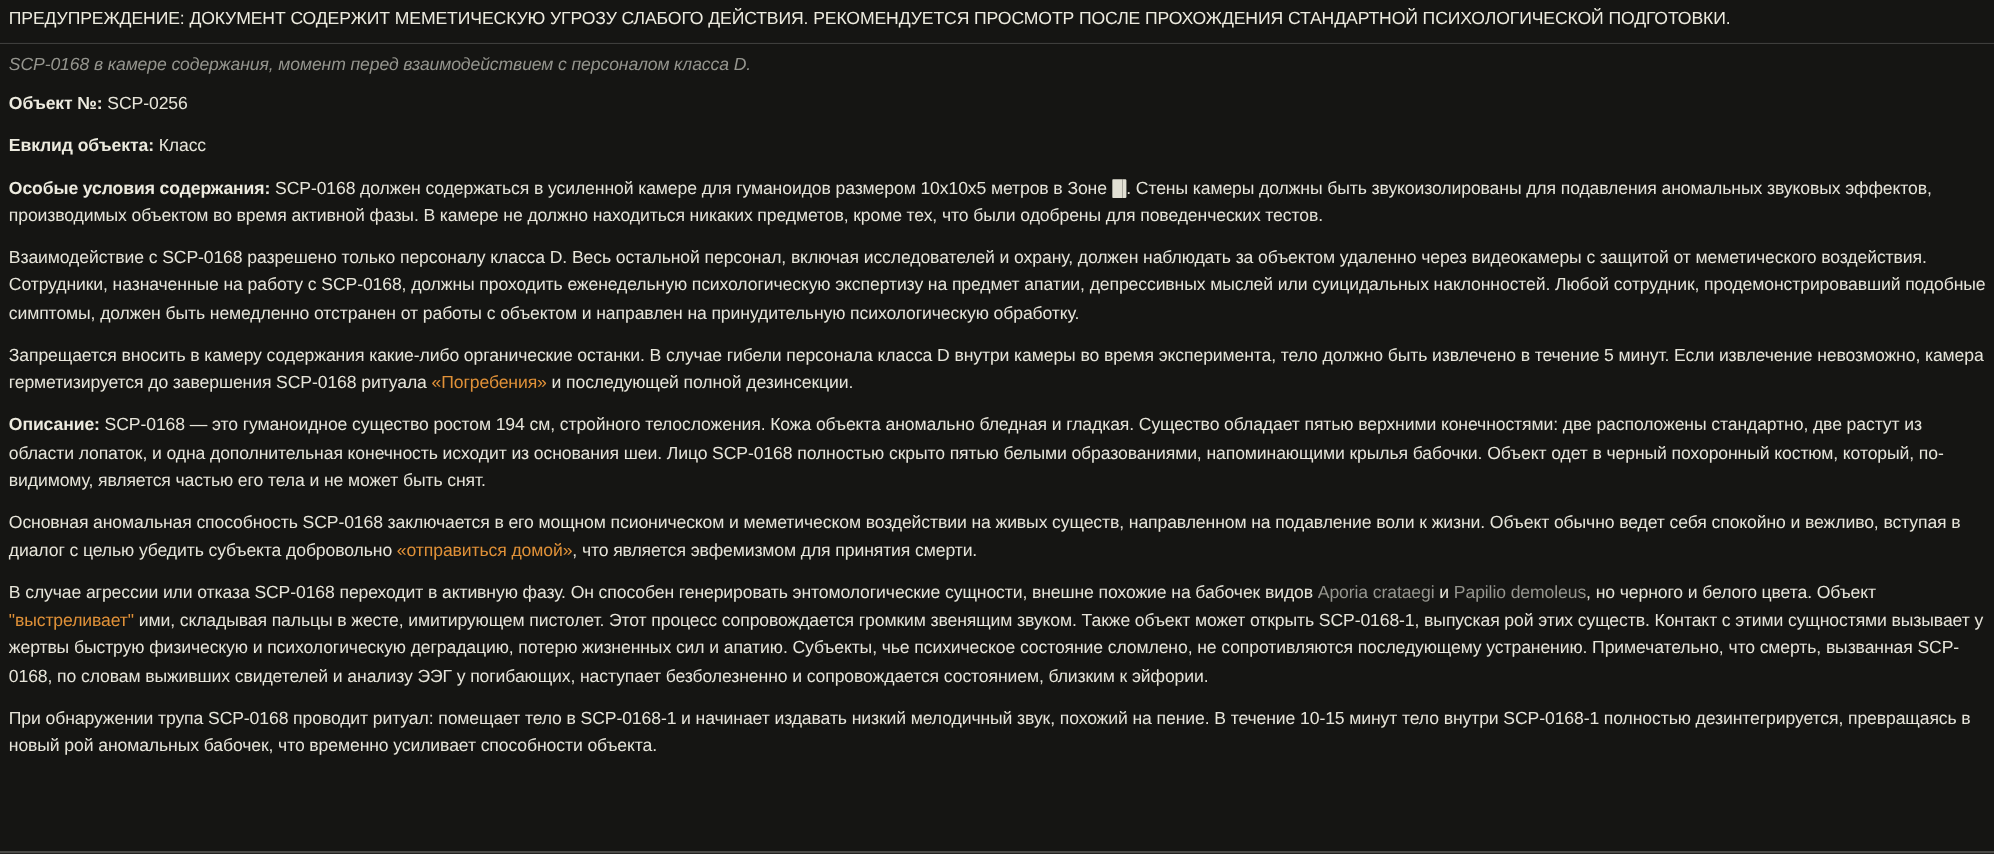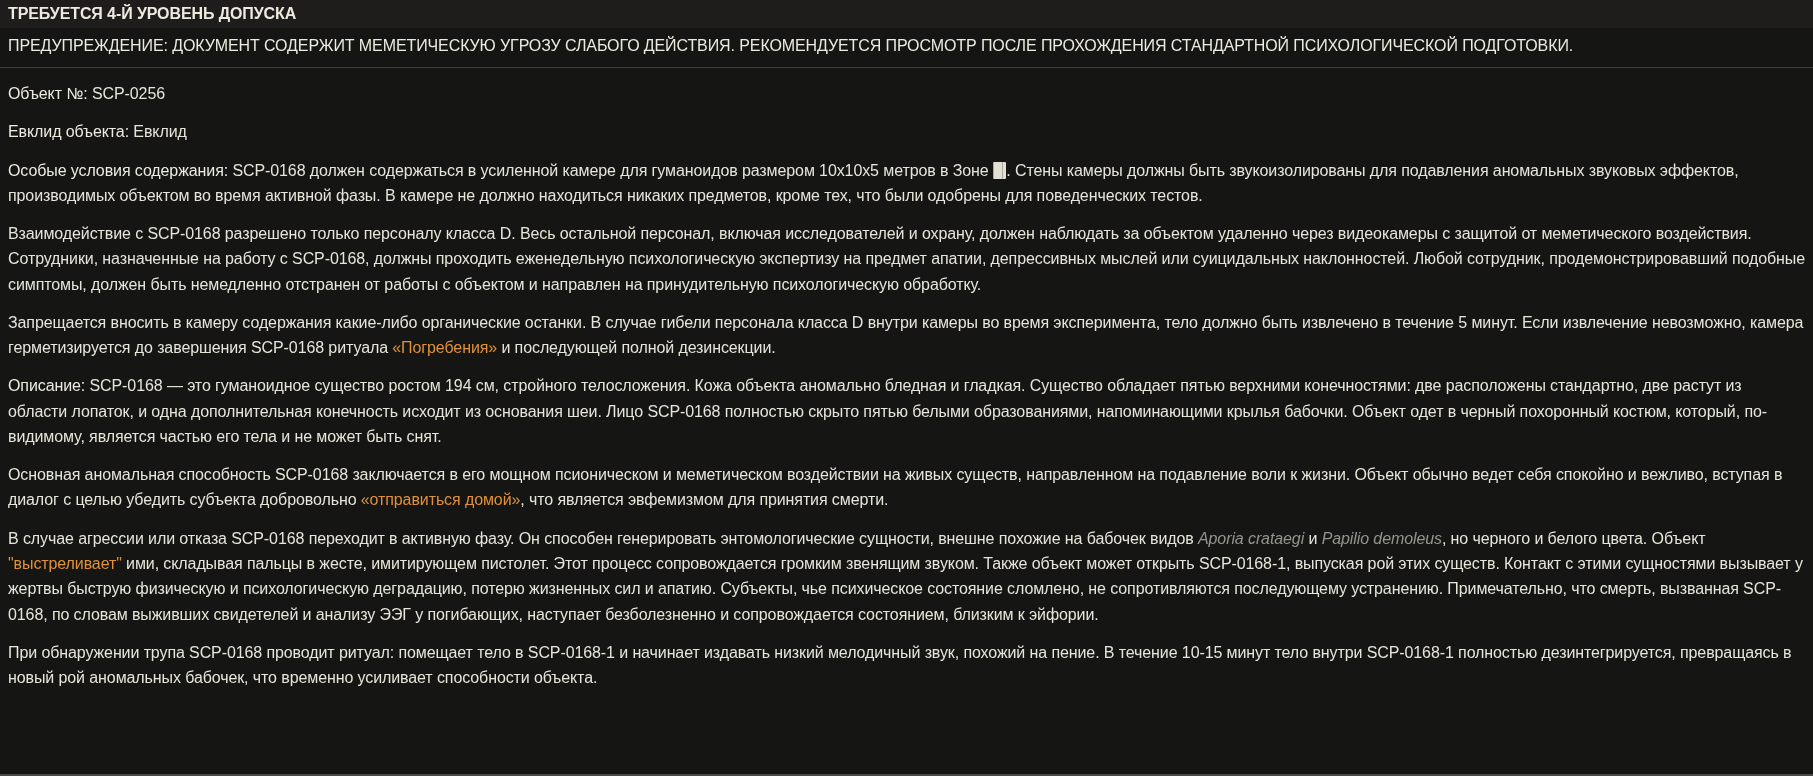--- a/index.html
+++ b/index.html
@@ -40,47 +40,45 @@
   .caption{
     font-style:italic;
     color:var(--muted-italic);
     padding:11px 8px 0;
   }
   .doc-body{padding:0 8px;}
   .para{
     margin:13px 0 0;
     line-height:1.58;
   }
-  .seg-bold{font-weight:400;color:var(--bold-text);}
-  .seg-italic{font-style:italic;color:var(--muted-italic);}
+  .seg-bold{font-weight:700;color:var(--bold-text);}
+  .seg-italic{color:var(--muted-italic);}
   .seg-link{color:var(--link);text-decoration:none;cursor:pointer;text-align:center;}
   .seg-redact{
     color:transparent;
     background-color:var(--redaction);
     background-image:repeating-linear-gradient(90deg, rgba(21,21,19,0.28) 0 1px, transparent 1px 9px);
     border-radius:1px;
     padding:0 1px;
   }
   .bottom-cut{
     position:absolute;left:0;bottom:0;width:100%;height:3px;
     background:linear-gradient(to bottom, var(--page-bg) 0 1px, #4a4a47 1px 3px);
   }
 </style>
 </head>
 <body>
 
 <div class="page">
-  <div class="topbar">
-    <span>ТРЕБУЕТСЯ 4-Й УРОВЕНЬ ДОПУСКА</span>
-  </div>
   <div class="warning">ПРЕДУПРЕЖДЕНИЕ: ДОКУМЕНТ СОДЕРЖИТ МЕМЕТИЧЕСКУЮ УГРОЗУ СЛАБОГО ДЕЙСТВИЯ. РЕКОМЕНДУЕТСЯ ПРОСМОТР ПОСЛЕ ПРОХОЖДЕНИЯ СТАНДАРТНОЙ ПСИХОЛОГИЧЕСКОЙ ПОДГОТОВКИ.</div>
   <div class="divider"></div>
+  <div class="caption">SCP-0168 в камере содержания, момент перед взаимодействием с персоналом класса D.</div>
   <div id="doc-body" class="doc-body">
       <p class="para"><span class="seg-bold">Объект №:</span><span> SCP-0256</span></p>
-      <p class="para"><span class="seg-bold">Евклид объекта:</span><span> Евклид</span></p>
+      <p class="para"><span class="seg-bold">Евклид объекта:</span><span> Класс</span></p>
       <p class="para"><span class="seg-bold">Особые условия содержания:</span><span> SCP-0168 должен содержаться в усиленной камере для гуманоидов размером 10х10х5 метров в Зоне </span><span class="seg-redact">█</span><span>. Стены камеры должны быть звукоизолированы для подавления аномальных звуковых эффектов, производимых объектом во время активной фазы. В камере не должно находиться никаких предметов, кроме тех, что были одобрены для поведенческих тестов.</span></p>
       <p class="para"><span>Взаимодействие с SCP-0168 разрешено только персоналу класса D. Весь остальной персонал, включая исследователей и охрану, должен наблюдать за объектом удаленно через видеокамеры с защитой от меметического воздействия. Сотрудники, назначенные на работу с SCP-0168, должны проходить еженедельную психологическую экспертизу на предмет апатии, депрессивных мыслей или суицидальных наклонностей. Любой сотрудник, продемонстрировавший подобные симптомы, должен быть немедленно отстранен от работы с объектом и направлен на принудительную психологическую обработку.</span></p>
       <p class="para"><span>Запрещается вносить в камеру содержания какие-либо органические останки. В случае гибели персонала класса D внутри камеры во время эксперимента, тело должно быть извлечено в течение 5 минут. Если извлечение невозможно, камера герметизируется до завершения SCP-0168 ритуала </span><a href="#" class="seg-link">«Погребения»</a><span> и последующей полной дезинсекции.</span></p>
       <p class="para"><span class="seg-bold">Описание:</span><span> SCP-0168 — это гуманоидное существо ростом 194 см, стройного телосложения. Кожа объекта аномально бледная и гладкая. Существо обладает пятью верхними конечностями: две расположены стандартно, две растут из области лопаток, и одна дополнительная конечность исходит из основания шеи. Лицо SCP-0168 полностью скрыто пятью белыми образованиями, напоминающими крылья бабочки. Объект одет в черный похоронный костюм, который, по-видимому, является частью его тела и не может быть снят.</span></p>
       <p class="para"><span>Основная аномальная способность SCP-0168 заключается в его мощном псионическом и меметическом воздействии на живых существ, направленном на подавление воли к жизни. Объект обычно ведет себя спокойно и вежливо, вступая в диалог с целью убедить субъекта добровольно </span><a href="#" class="seg-link">«отправиться домой»</a><span>, что является эвфемизмом для принятия смерти.</span></p>
       <p class="para"><span>В случае агрессии или отказа SCP-0168 переходит в активную фазу. Он способен генерировать энтомологические сущности, внешне похожие на бабочек видов </span><span class="seg-italic">Aporia crataegi</span><span> и </span><span class="seg-italic">Papilio demoleus</span><span>, но черного и белого цвета. Объект </span><a href="#" class="seg-link">"выстреливает"</a><span> ими, складывая пальцы в жесте, имитирующем пистолет. Этот процесс сопровождается громким звенящим звуком. Также объект может открыть SCP-0168-1, выпуская рой этих существ. Контакт с этими сущностями вызывает у жертвы быструю физическую и психологическую деградацию, потерю жизненных сил и апатию. Субъекты, чье психическое состояние сломлено, не сопротивляются последующему устранению. Примечательно, что смерть, вызванная SCP-0168, по словам выживших свидетелей и анализу ЭЭГ у погибающих, наступает безболезненно и сопровождается состоянием, близким к эйфории.</span></p>
       <p class="para"><span>При обнаружении трупа SCP-0168 проводит ритуал: помещает тело в SCP-0168-1 и начинает издавать низкий мелодичный звук, похожий на пение. В течение 10-15 минут тело внутри SCP-0168-1 полностью дезинтегрируется, превращаясь в новый рой аномальных бабочек, что временно усиливает способности объекта.</span></p>
     </div>
   <div class="bottom-cut"></div>
 </div>

